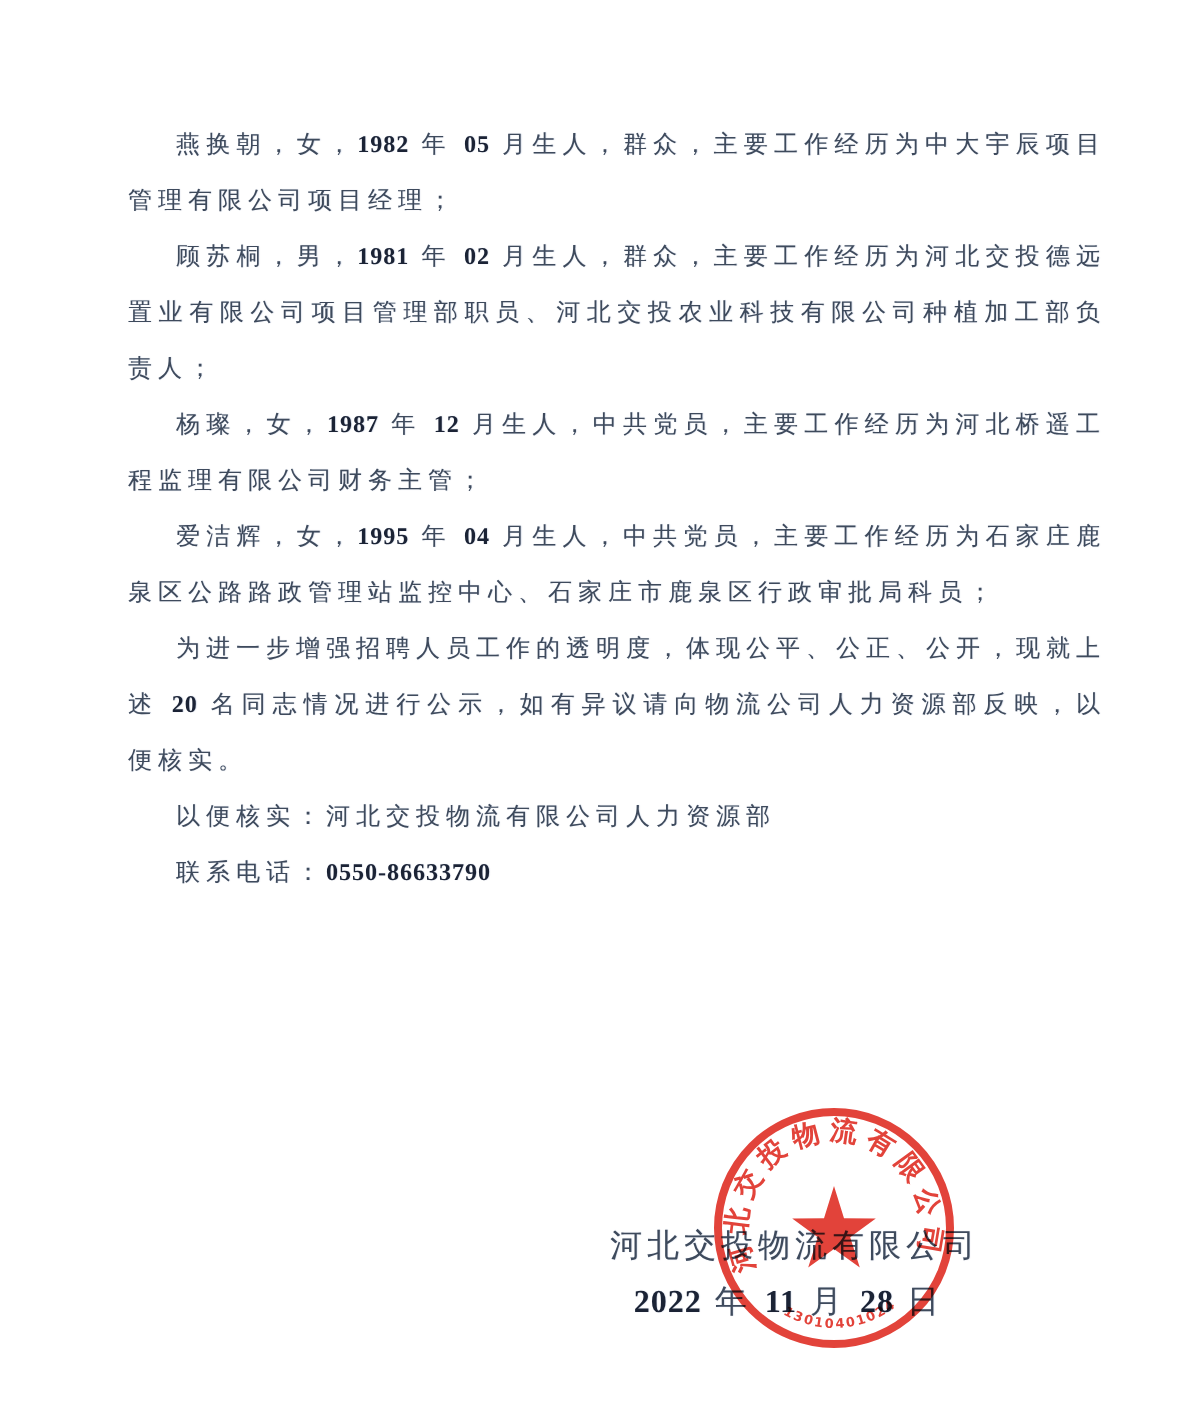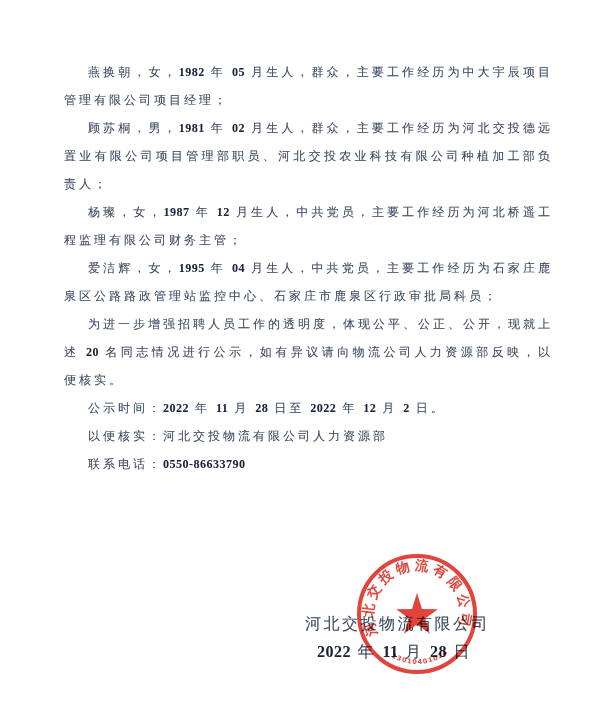--- a/index.html
+++ b/index.html
@@ -73,21 +73,20 @@
 <body>
 
 <div class="page">
 
   <div class="body-text">
     <p class="para numfmt">燕换朝，女，<b>1982</b> 年 <b>05</b> 月生人，群众，主要工作经历为中大宇辰项目管理有限公司项目经理；</p>
     <p class="para numfmt">顾苏桐，男，<b>1981</b> 年 <b>02</b> 月生人，群众，主要工作经历为河北交投德远置业有限公司项目管理部职员、河北交投农业科技有限公司种植加工部负责人；</p>
     <p class="para numfmt">杨璨，女，<b>1987</b> 年 <b>12</b> 月生人，中共党员，主要工作经历为河北桥遥工程监理有限公司财务主管；</p>
     <p class="para numfmt">爱洁辉，女，<b>1995</b> 年 <b>04</b> 月生人，中共党员，主要工作经历为石家庄鹿泉区公路路政管理站监控中心、石家庄市鹿泉区行政审批局科员；</p>
     <p class="para numfmt">为进一步增强招聘人员工作的透明度，体现公平、公正、公开，现就上述 <b>20</b> 名同志情况进行公示，如有异议请向物流公司人力资源部反映，以便核实。</p>
-    <p class="para numfmt">公示时间：<b>2022</b> 年 <b>11</b> 月 <b>28</b> 日至 <b>2022</b> 年 <b>12</b> 月 <b>2</b> 日。</p>
     <p class="para numfmt">以便核实：河北交投物流有限公司人力资源部</p>
     <p class="para numfmt">联系电话：<b>0550-86633790</b></p>
   </div>
 
   <div class="sign-block">
     <div class="sign-line">河北交投物流有限公司</div>
     <div class="sign-date numfmt"><b>2022</b> 年 <b>11</b> 月 <b>28</b> 日</div>
   </div>
 
   <div class="seal">

